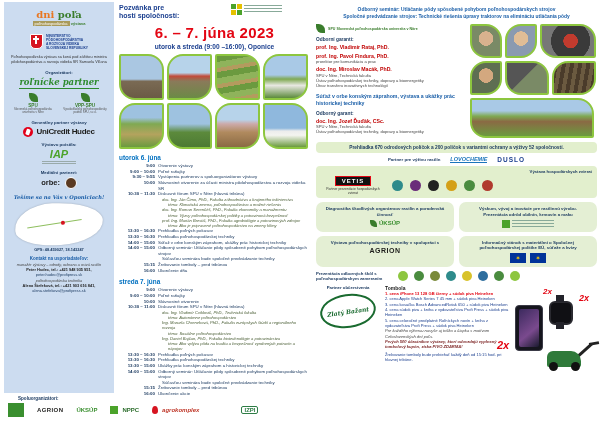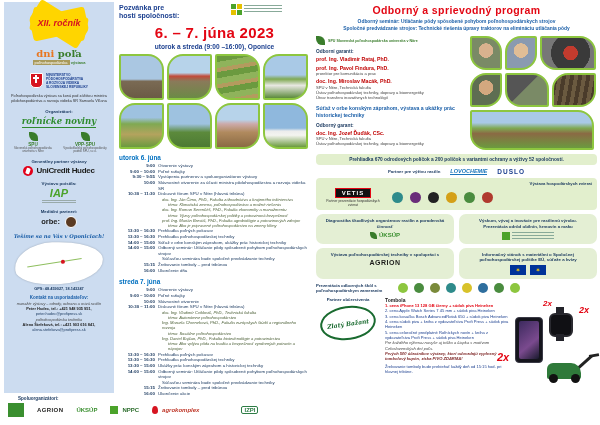--- a/index.html
+++ b/index.html
@@ -175,26 +175,20 @@
   .x2-a{left:-16px;top:48px;font-size:11px;}
   .x2-b{left:30px;top:-4px;font-size:8px;}
   .x2-c{left:66px;top:2px;font-size:9px;}
 </style>
 </head>
 <body>
 
 <div id="page">
 
   <div class="panel-left">
-    <div class="burst">
-      <i class="r1"></i>
-        <i class="r2"></i>
-        <i class="r3"></i>
-      <span>XII. ročník</span>
-    </div>
     <div class="brand">
       <div class="brand-sub">
         <span class="dni">dni</span>
         <span class="pola">poľa</span>
       </div>
       <div class="brand-tag">
         <span class="tag1">poľnohospodárska</span>
         <span class="tag2">výstava</span>
       </div>
     </div>
@@ -203,21 +197,21 @@
       <div class="ministry-lines">
 
       <div>MINISTERSTVO</div>
           <div>PÔDOHOSPODÁRSTVA</div>
           <div>A ROZVOJA VIDIEKA</div>
           <div>SLOVENSKEJ REPUBLIKY</div>
         </div>
     </div>
     <div class="patronage">Poľnohospodárska výstava sa koná pod záštitou ministra pôdohospodárstva a rozvoja vidieka SR Samuela Vlčana</div>
     <div class="lbl">Organizátori:</div>
-    <div class="rolnicke">roľnícke noviny</div>
+    <div class="rolnicke">roľnícke partner</div>
     <div class="org-logos">
       <div class="org-logo">
         <div class="leaf-ico"></div>
         <div class="nm">SPU</div>
         <div class="tx">Slovenská poľnohospodárska univerzita v Nitre</div>
       </div>
       <div class="org-logo">
         <div class="leaf-ico"></div>
         <div class="nm">VPP-SPU</div>
         <div class="tx">Vysokoškolský poľnohospodársky podnik SPU, s.r.o.</div>
@@ -476,21 +470,20 @@
         </div>
 
         <div class="prow">
           <span class="ptime">16:00</span>
           <span class="ptext">Ukončenie akcie</span>
         </div>
       </div>
   </div>
 
   <div class="panel-right">
-    <div class="r-title">Odborný a sprievodný program</div>
     <div class="r-sem">
       <div>Odborný seminár: Utláčanie pôdy spôsobené pohybom poľnohospodárskych strojov</div>
       <div>Spoločné predvádzanie strojov: Technické riešenia úpravy traktorov na elimináciu utláčania pôdy</div>
     </div>
     <div class="r-top">
       <div class="r-text">
         <div class="spu-row">
           <div class="leaf-ico"></div>
           <div class="spu-txt">
             <span>SPU</span>

